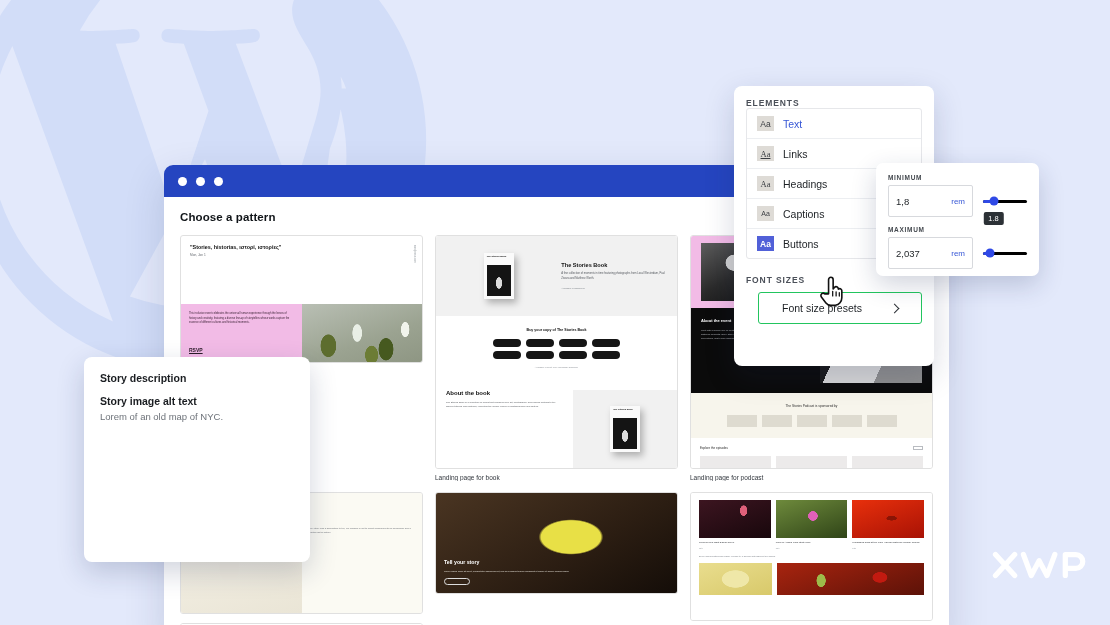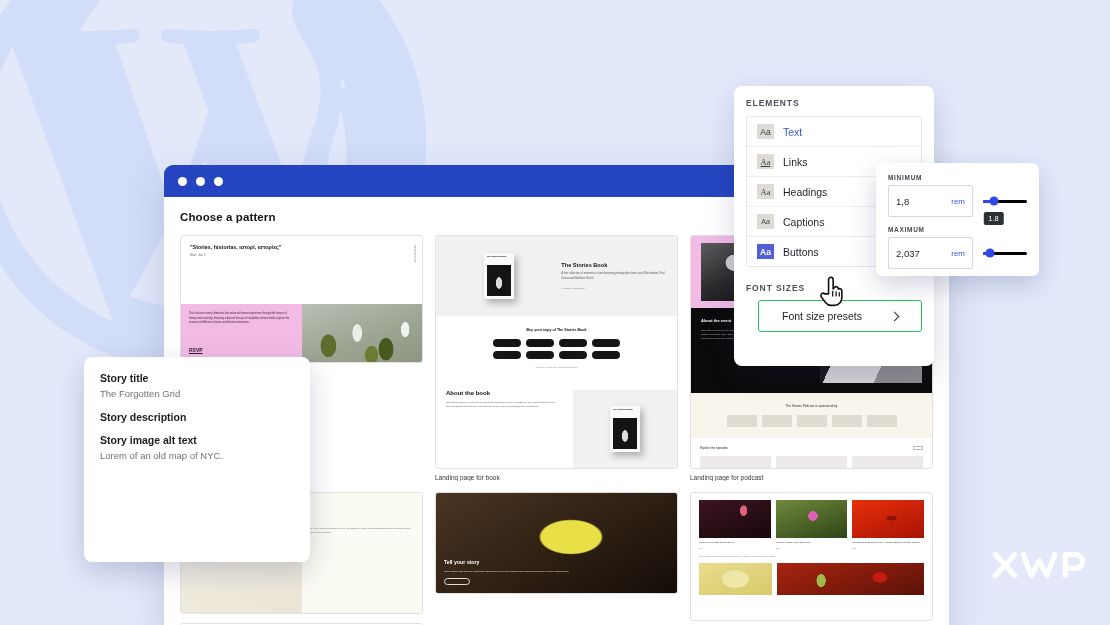--- a/index.html
+++ b/index.html
@@ -208,21 +208,21 @@
   
   #elements-panel {
     position: absolute; left: 734px; top: 86px;
     width: 200px; height: 280px;
     background: #fff; border-radius: 8px;
     box-shadow: 0 10px 30px rgba(25,40,85,.18);
     padding: 12px 12px; z-index: 4;
   }
   .panel-heading {
     font-size: 8.5px; font-weight: bold; color: #4b5059;
-    letter-spacing: .9px; margin-bottom: 8px;
+    letter-spacing: .9px; margin-bottom: 0;
   }
   #element-list {
     border: 1px solid #e6e7ea; border-radius: 3px; overflow: hidden;
   }
   .el-row {
     display: flex; align-items: center; gap: 9px;
     padding: 7px 10px; border-bottom: 1px solid #eceef1;
     cursor: pointer;
   }
   .el-row:last-child { border-bottom: none; }
@@ -495,24 +495,20 @@
         </div>
 
       </div>
 
     </div>
   </div>
 </div>
 
 <div id="story-card">
   <div class="sc-block">
-    <div class="sc-label">Story title</div>
-    <div class="sc-value">The Forgotten Grid</div>
-  </div>
-  <div class="sc-block">
     <div class="sc-label">Story description</div>
   </div>
   <div class="sc-block">
     <div class="sc-label">Story image alt text</div>
     <div class="sc-value">Lorem of an old map of NYC.</div>
   </div>
 </div>
 
 <div id="elements-panel">
   <div class="panel-heading">ELEMENTS</div>

